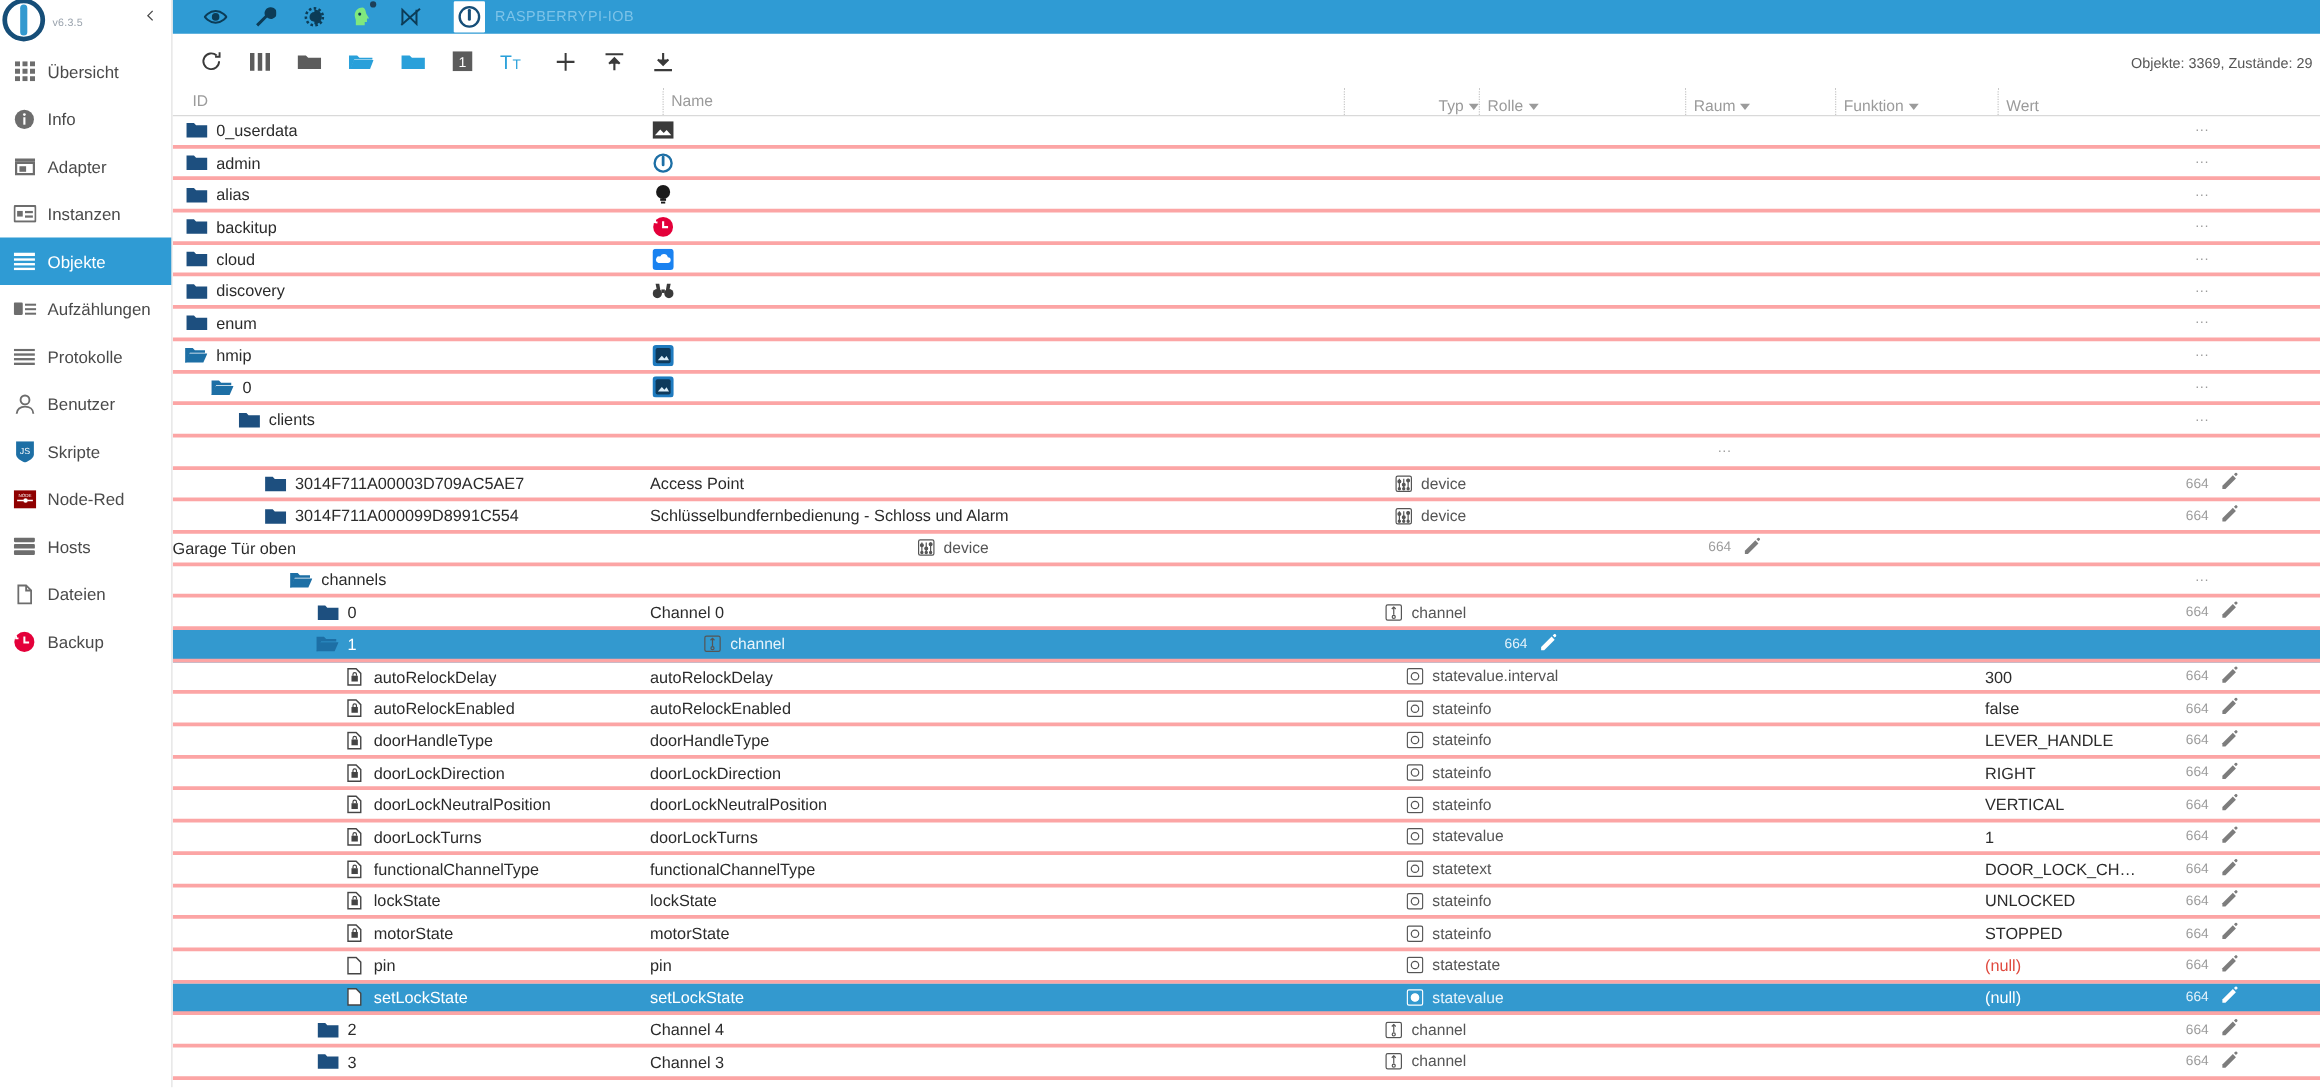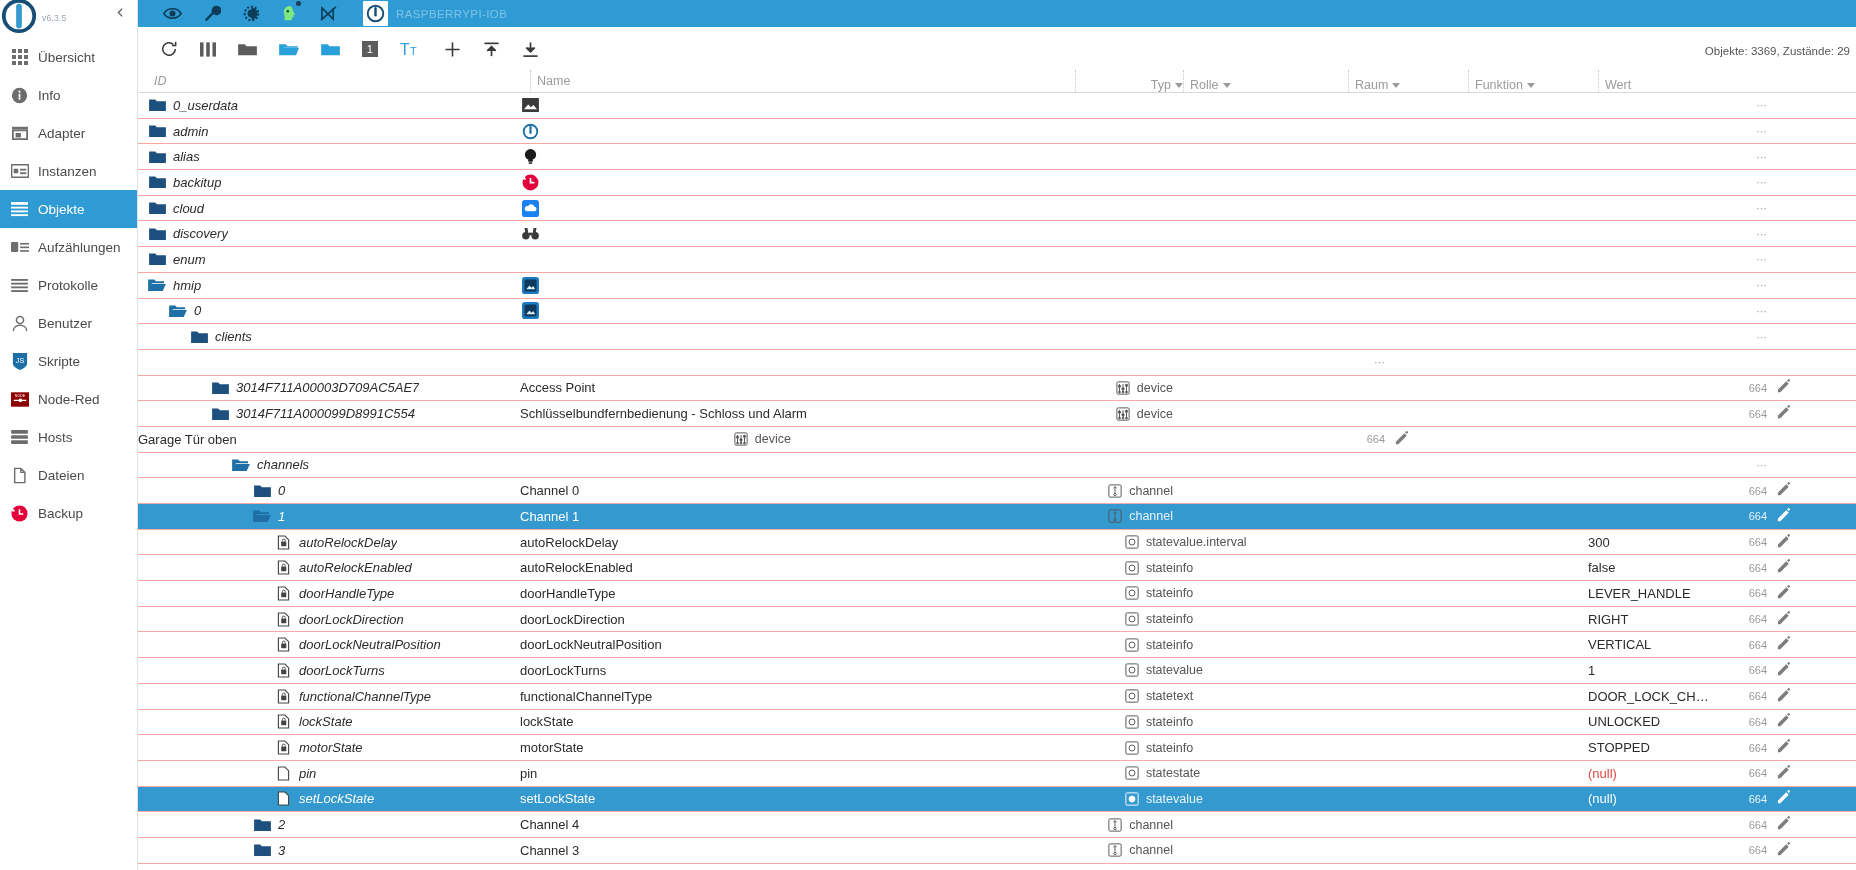--- a/index.html
+++ b/index.html
@@ -86,28 +86,28 @@
   .ch.sel { display: flex; align-items: flex-end; gap: 4px; }
   .caret {
     width: 0; height: 0; border-left: 4px solid transparent; border-right: 4px solid transparent;
     border-top: 5px solid #9b9b9b; margin-bottom: 4px;
   }
 
   
   .tbody { flex: 1; overflow: hidden; }
   .row {
     display: flex; align-items: center; height: 25.7px;
-    border-bottom: 1px solid #fca5a5; font-size: 13px; color: #2b2b2b;
+    border-bottom: 3px solid #fca5a5; font-size: 13px; color: #2b2b2b;
     white-space: nowrap;
   }
   .row.selected { background: #3399cf; color: #ffffff; }
   .row.selected .c-sub { color: #e8f4fb; }
   .row.selected .nullv { color: #ffffff; }
 
-  .c-id { width: 382px; min-width: 382px; display: flex; align-items: center; overflow: hidden; font-style: italic; }
+  .c-id { width: 382px; min-width: 382px; display: flex; align-items: center; overflow: hidden; }
   .c-name { width: 545px; min-width: 545px; display: flex; align-items: center; gap: 8px; overflow: hidden; padding-right: 6px; }
   .c-typ { width: 108px; min-width: 108px; display: flex; align-items: center; gap: 6px; justify-content: flex-end; }
   .c-role { width: 165px; min-width: 165px; }
   .c-room { width: 120px; min-width: 120px; }
   .c-func { width: 130px; min-width: 130px; }
   .c-val { width: 135px; min-width: 135px; overflow: hidden; text-overflow: ellipsis; }
   .c-acl { width: 44px; min-width: 44px; font-size: 11px; color: #9b9b9b; text-align: right; }
   .c-edit { width: 34px; min-width: 34px; display: flex; justify-content: center; align-items: center; }
 
   .c-sub { color: #555; font-size: 12.5px; }
@@ -861,23 +861,20 @@
         <div class="row selected">
           <div class="c-id" style="padding-left: 115px;">
             <span class="tree-ico">
               <svg width="18" height="14" viewBox="0 0 19 15" fill="#1d6fa5">
                 <path d="M0 1.5h6.5l1.8 2H17v2H4L1 14H0z"></path>
                 <path d="M3.6 6.3H19L15.6 14H0z"></path>
               </svg>
             </span>
             <span class="tree-label">1</span>
           </div>
-          <div class="c-name">
-            <span>Channel 1</span>
-          </div>
           <div class="c-typ">
             <span class="typ-ico">
               <svg width="14" height="14" viewBox="0 0 16 16" fill="none" stroke="#555" stroke-width="1.1">
                 <rect x="1" y="1" width="14" height="14" rx="1.5"></rect>
                 <path d="M8 3v7"></path>
                 <path d="M6.2 4.8 8 3l1.8 1.8"></path>
                 <circle cx="8" cy="12" r="1.4"></circle>
               </svg>
             </span>
             <span class="c-sub">channel</span>

